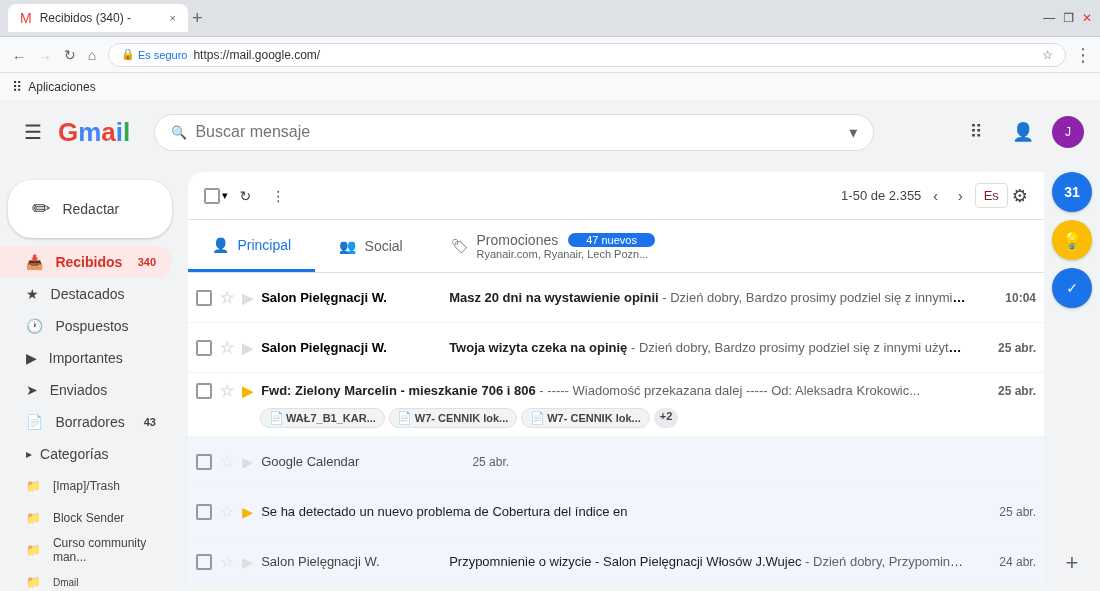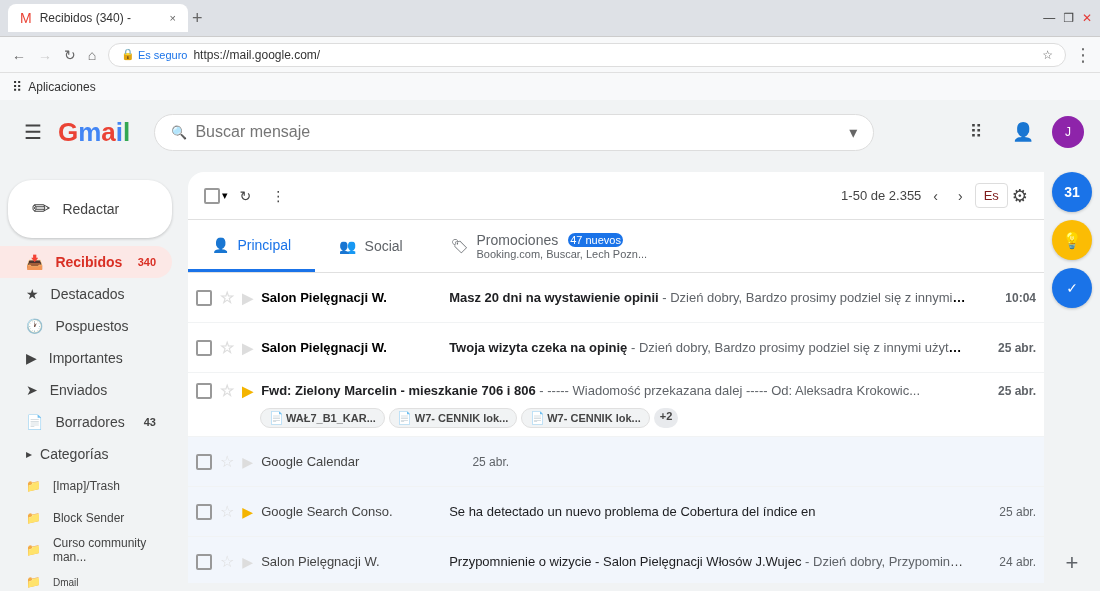--- a/index.html
+++ b/index.html
@@ -51,21 +51,21 @@
     .toolbar-btn { background: none; border: none; cursor: pointer; padding: 8px; border-radius: 4px; font-size: 14px; color: #444; }
     .page-info { margin-left: auto; font-size: 13px; color: #444; }
     .nav-arrows { display: flex; gap: 4px; }
     .settings-icon-btn { font-size: 18px; cursor: pointer; color: #444; }
     .lang-selector { font-size: 13px; color: #7f1d1d; padding: 4px 8px; border: 1px solid #ddd; border-radius: 4px; cursor: pointer; }
 
     
     .tabs { display: flex; border-bottom: 1px solid #e0e0e0; }
     .tab-item { display: flex; align-items: center; gap: 8px; padding: 12px 24px; cursor: pointer; color: #5f6368; font-size: 14px; position: relative; }
     .tab-item.active { color: #1a73e8; border-bottom: 3px solid #1a73e8; }
-    .tab-badge { background: #1a73e8; color: white; font-size: 11px; padding: 1px 2px; border-radius: 8px; margin-left: 4px; }
+    .tab-badge { background: #1a73e8; color: white; font-size: 11px; padding: 1px 18px; border-radius: 8px; margin-left: 4px; }
     .tab-subtitle { font-size: 11px; color: #5f6368; }
     .promo-tab { display: flex; flex-direction: column; }
 
     
     .email-list { flex: 1; overflow-y: auto; }
     .email-row { display: flex; align-items: center; padding: 0 8px; height: 50px; border-bottom: 1px solid #f1f3f4; cursor: pointer; gap: 8px; }
     .email-row.unread { background: white; font-weight: bold; }
     .email-row.read { background: #f2f6fc; color: #444; }
     .email-star { font-size: 16px; color: #ddd; cursor: pointer; flex-shrink: 0; }
     .email-important { font-size: 14px; color: #ddd; flex-shrink: 0; }
@@ -242,21 +242,21 @@
           <span>👥</span>
           <span>Social</span>
         </div>
         <div class="tab-item">
           <span>🏷</span>
           <div class="promo-tab">
             <div style="display:flex;align-items:center;gap:6px;">
               <span>Promociones</span>
               <span class="tab-badge">47 nuevos</span>
             </div>
-            <span class="tab-subtitle">Booking.com, Buscar, Lech Pozn...</span>
+            <span class="tab-subtitle">Ryanair.com, Ryanair, Lech Pozn...</span>
           </div>
         </div>
       </div>
 
       <div class="email-list">
 
         <div class="email-row unread">
           <span class="checkbox-custom"></span>
           <span class="email-star">☆</span>
           <span class="email-important" style="color:#ddd;">▶</span>
@@ -313,21 +313,20 @@
           <span class="email-star">☆</span>
           <span class="email-important" style="color:#ddd;">▶</span>
           <span class="email-sender">Google Calendar</span>
           <span class="email-time">25 abr.</span>
         </div>
 
         <div class="email-row read">
           <span class="checkbox-custom"></span>
           <span class="email-star">☆</span>
           <span class="email-important important">▶</span>
-          <span class="email-sender">Google Search Conso.</span>
           <div class="email-content">
             <span class="email-subject" style="font-weight:normal;">Se ha detectado un nuevo problema de Cobertura del índice en</span>
           </div>
           <span class="email-time">25 abr.</span>
         </div>
 
         <div class="email-row read">
           <span class="checkbox-custom"></span>
           <span class="email-star">☆</span>
           <span class="email-important" style="color:#ddd;">▶</span>

